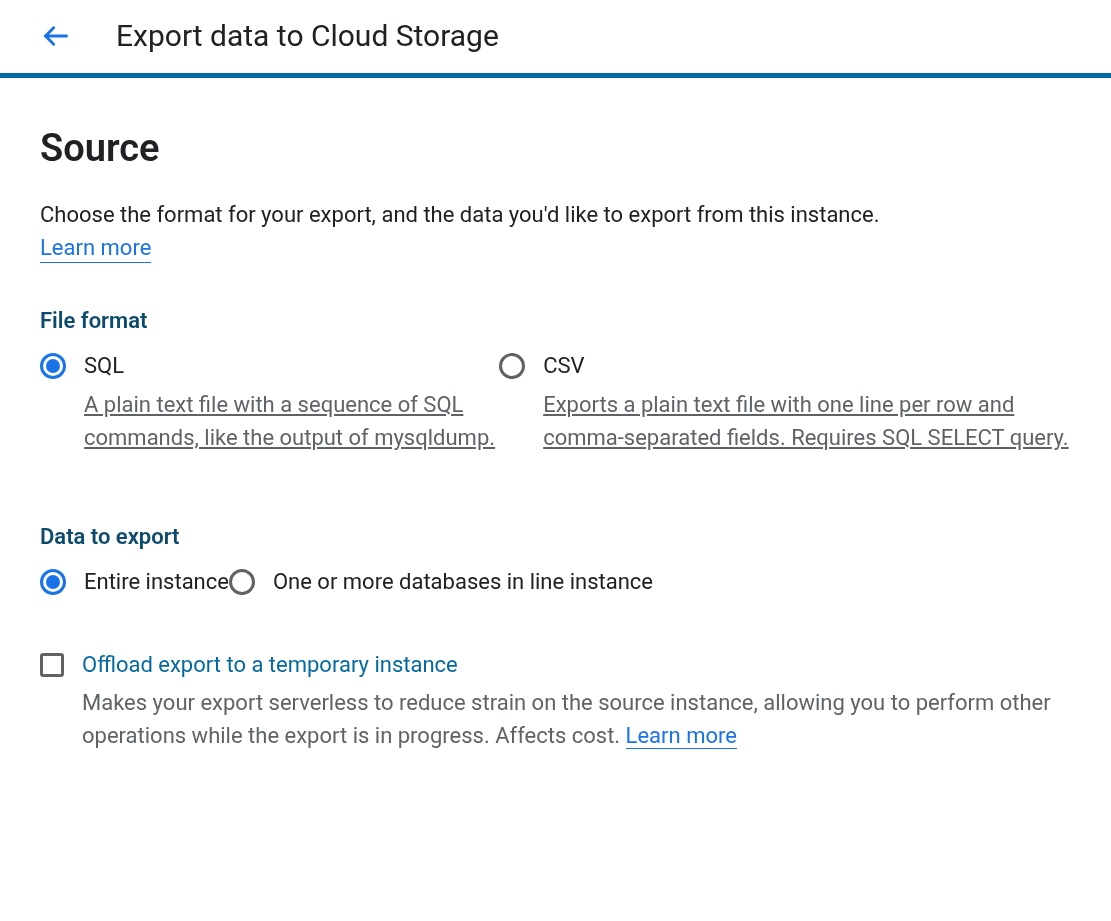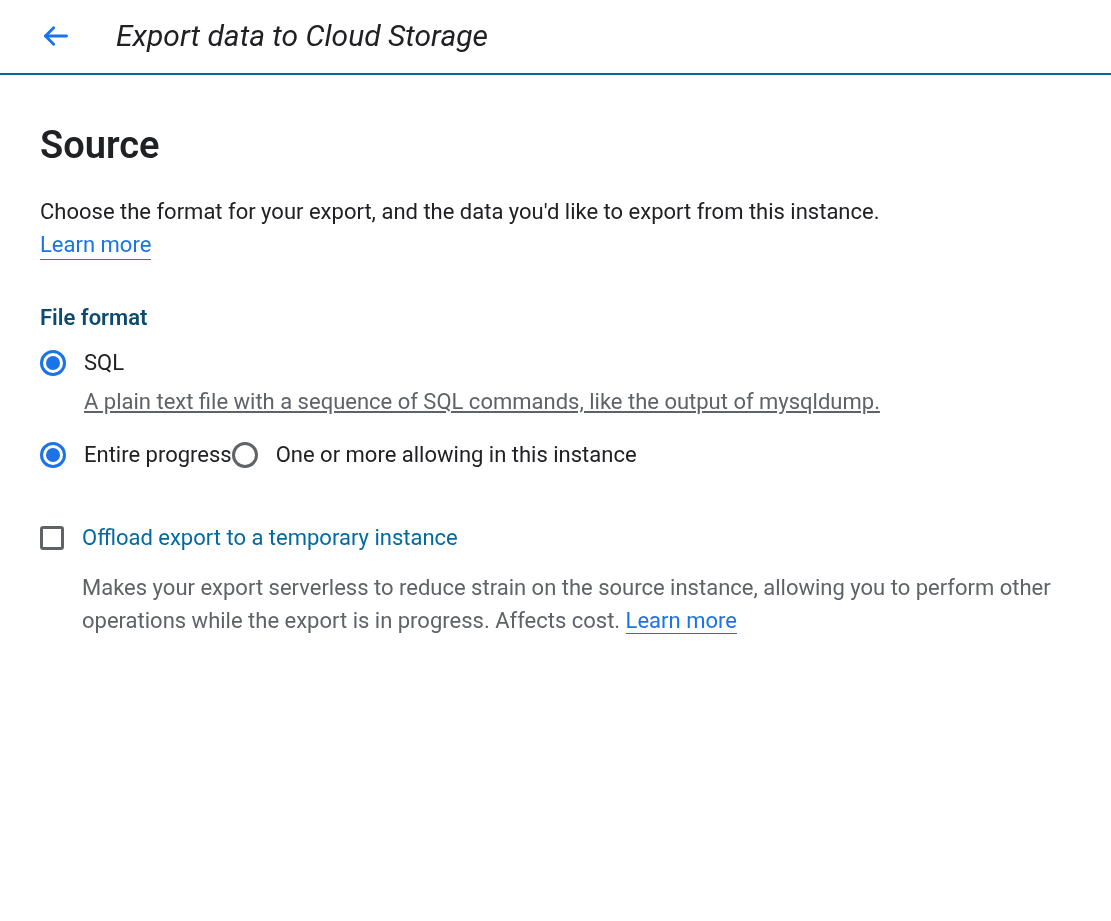--- a/index.html
+++ b/index.html
@@ -10,22 +10,21 @@
     body {
       font-family: 'Google Sans', Roboto, Arial, sans-serif;
       background: #fff;
       color: #202124;
       width: 1111px;
     }
     .header {
       display: flex;
       align-items: center;
       padding: 18px 24px 20px 40px;
-      border-bottom: 2px solid #0369a1;
-      font-style: italic;
+      border-bottom: 5px solid #0369a1;
     }
     .back-arrow {
       width: 32px;
       height: 32px;
       display: flex;
       align-items: center;
       justify-content: center;
       cursor: pointer;
       margin-right: 44px;
     }
@@ -144,21 +143,21 @@
     }
     .checkbox-label {
       font-size: 22px;
       color: #0369a1;
       line-height: 1.4;
     }
     .checkbox-description {
       font-size: 22px;
       color: #5f6368;
       line-height: 1.5;
-      margin-top: 18px;
+      margin-top: 6px;
     }
     .inline-link {
       color: #1a73e8;
       text-decoration: none;
       border-bottom: 1px solid #1a73e8;
       cursor: pointer;
     }
   </style>
 </head>
 <body>
@@ -180,33 +179,41 @@
 
   <h2 class="subsection-title">File format</h2>
   <div class="radio-group">
     <div class="radio-item">
       <div class="radio-button selected"></div>
       <div class="radio-content">
         <div class="radio-label">SQL</div>
         <div class="radio-description">A plain text file with a sequence of SQL commands, like the output of mysqldump.</div>
       </div>
     </div>
-  </div>
-
+    <div class="radio-item">
+      <div class="radio-button"></div>
+      <div class="radio-content">
+        <div class="radio-label">CSV</div>
+        <div class="radio-description">Exports a plain text file with one line per row and comma-separated fields. Requires SQL SELECT query.</div>
+      </div>
+    </div>
+  </div>
+
+  <h2 class="subsection-title">Data to export</h2>
   <div class="radio-group">
     <div class="radio-item compact">
       <div class="radio-button selected"></div>
       <div class="radio-content">
-        <div class="radio-label">Entire progress</div>
+        <div class="radio-label">Entire instance</div>
       </div>
     </div>
     <div class="radio-item compact">
       <div class="radio-button"></div>
       <div class="radio-content">
-        <div class="radio-label">One or more allowing in this instance</div>
+        <div class="radio-label">One or more databases in line instance</div>
       </div>
     </div>
   </div>
 
   <div class="checkbox-item">
     <div class="checkbox-box"></div>
     <div class="checkbox-content">
       <div class="checkbox-label">Offload export to a temporary instance</div>
       <div class="checkbox-description"><span>Makes your export serverless to reduce strain on the source instance, allowing you to perform other operations while the export is in progress. Affects cost. </span><a class="inline-link">Learn more</a></div>
     </div>

